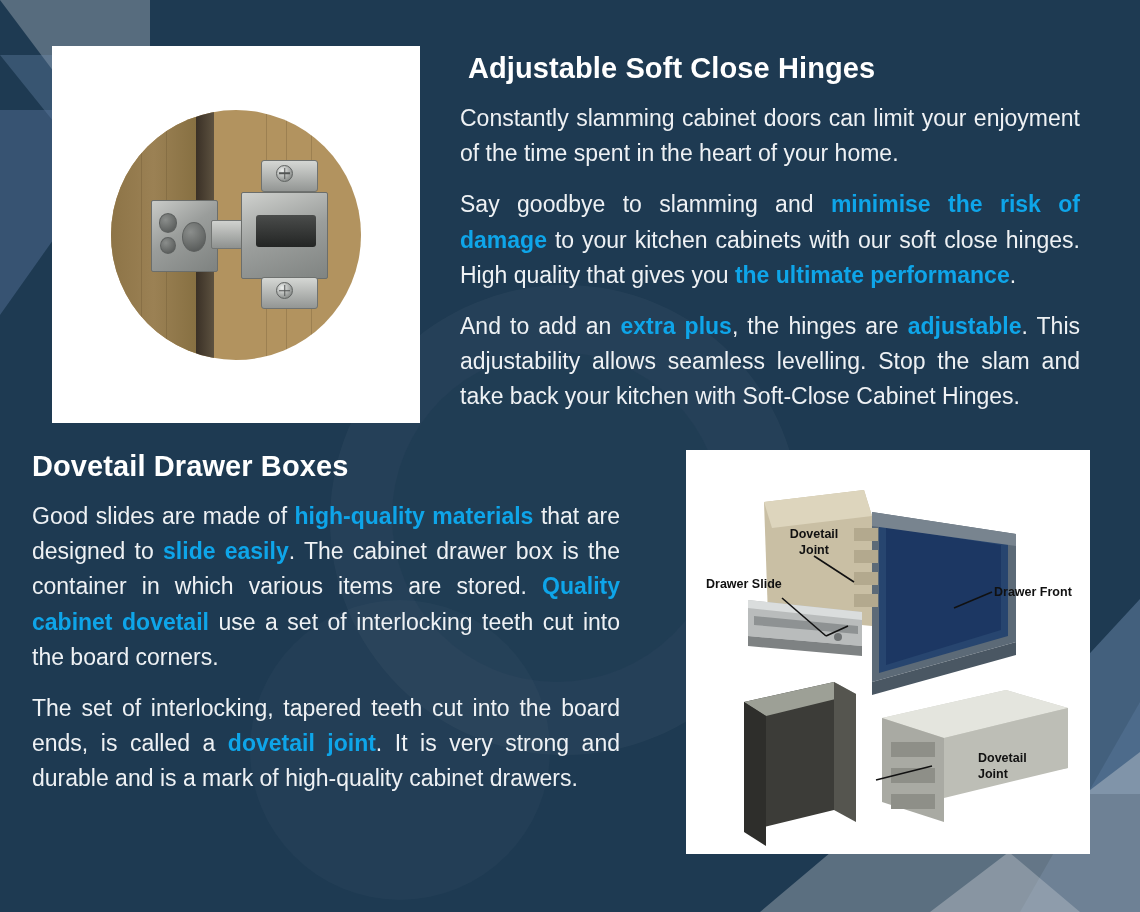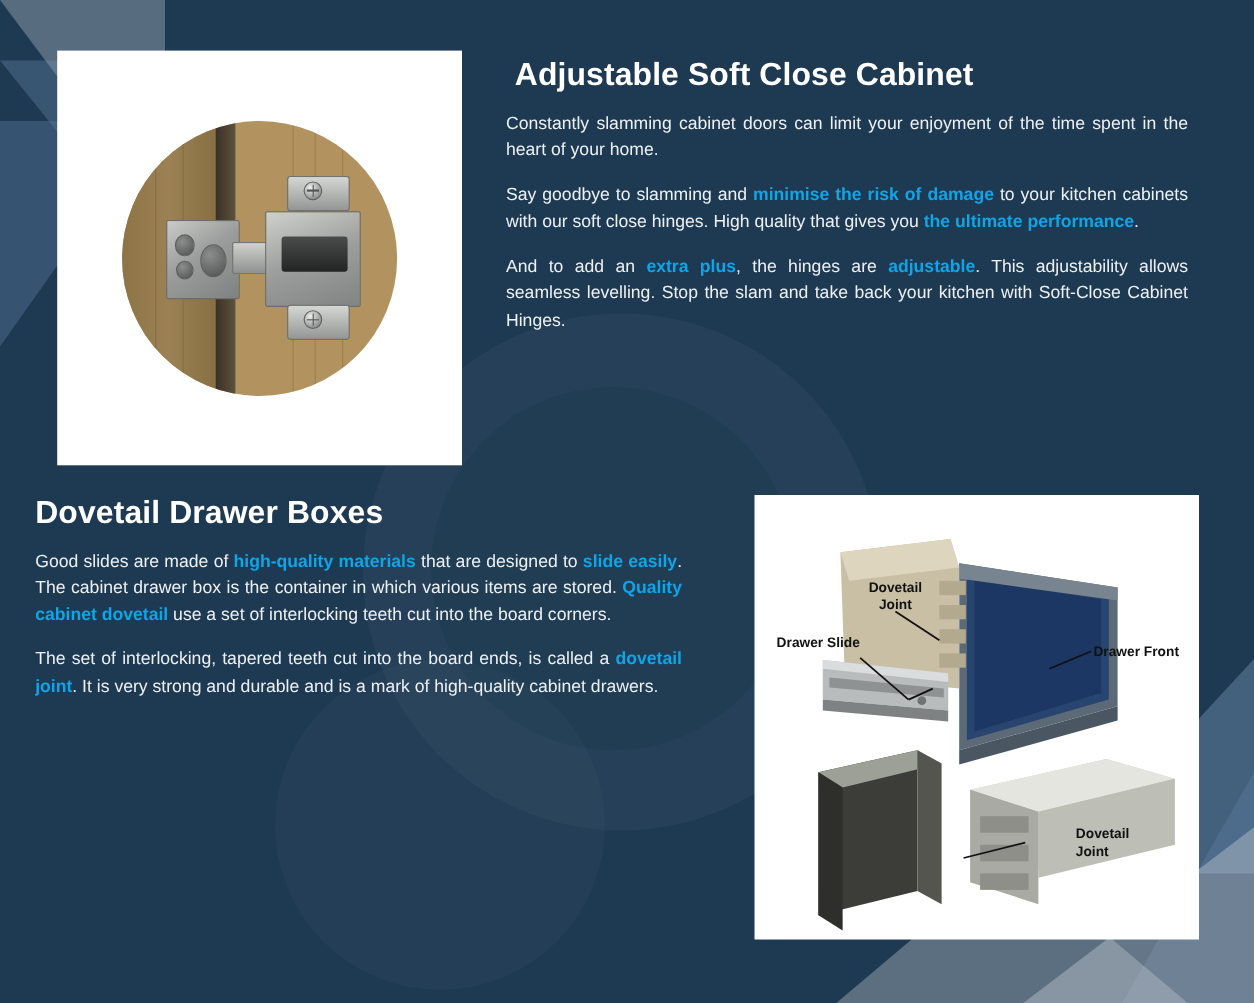--- a/index.html
+++ b/index.html
@@ -189,21 +189,21 @@
     margin: 0 0 16px 0;
     color: #ffffff;
     font-size: 29px;
     font-weight: bold;
     letter-spacing: 0.1px;
   }
   #hinges-title { margin-left: 8px; }
   p.body {
     margin: 0 0 16px 0;
     color: #eef1f4;
-    font-size: 16px;
+    font-size: 23px;
     line-height: 1.53;
     text-align: justify;
   }
   p.body:last-child { margin-bottom: 0; }
   p.body b { font-weight: bold; color: #0ea5e9; }
 </style>
 </head>
 <body>
 
 <div id="page">
@@ -243,21 +243,21 @@
       <div class="metal" id="hinge-plate"></div>
       <div class="metal" id="hinge-damper"></div>
       <div class="screw-tab" id="tab-top"></div>
       <div class="screw-tab" id="tab-bot"></div>
       <div class="screw" id="screw-top"></div>
       <div class="screw" id="screw-bot"></div>
     </div>
   </div>
 
   <div id="hinges-text">
-    <h2 id="hinges-title">Adjustable Soft Close Cabinet</h2>
+    <h2 id="hinges-title">Adjustable Soft Close Hinges</h2>
     <div id="hinges-paragraphs">
         <p class="body"><span>Constantly slamming cabinet doors can limit your enjoyment of the time spent in the heart of your home.</span></p>
         <p class="body"><span>Say goodbye to slamming and </span><b>minimise the risk of damage</b><span> to your kitchen cabinets with our soft close hinges. High quality that gives you </span><b>the ultimate performance</b><span>.</span></p>
         <p class="body"><span>And to add an </span><b>extra plus</b><span>, the hinges are </span><b>adjustable</b><span>. This adjustability allows seamless levelling. Stop the slam and take back your kitchen with Soft-Close Cabinet Hinges.</span></p>
       </div>
   </div>
 
   <div id="drawers-text">
     <h2>Dovetail Drawer Boxes</h2>
     <div id="drawers-paragraphs">

